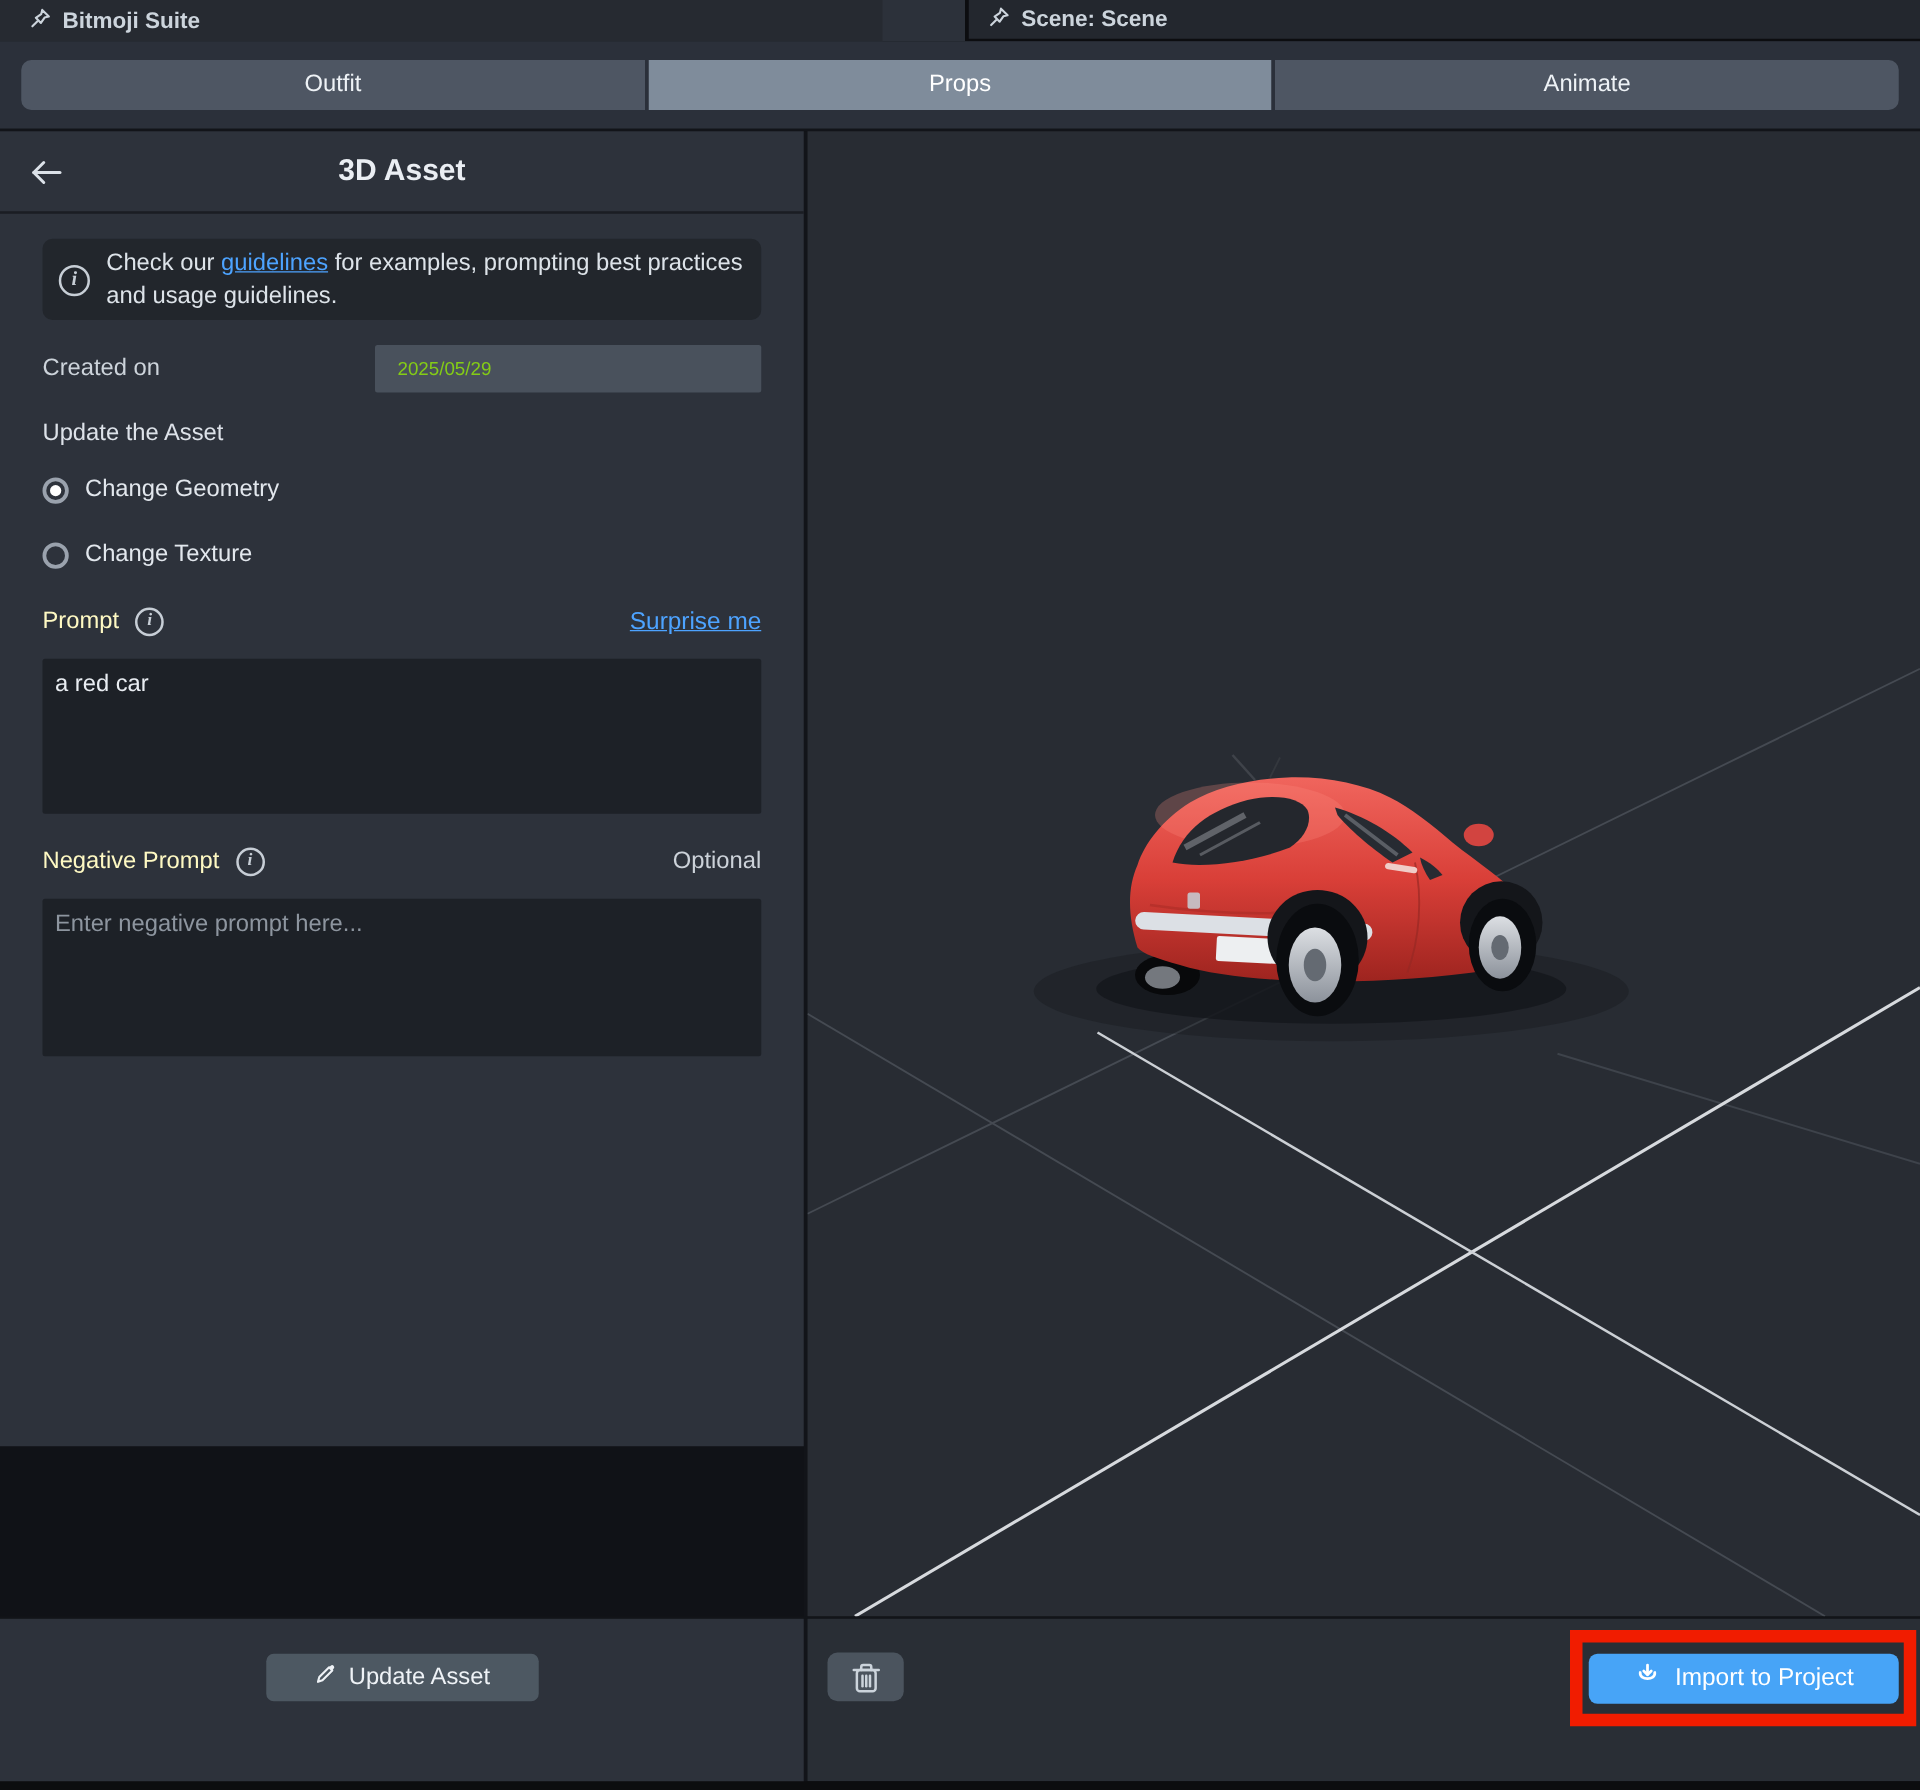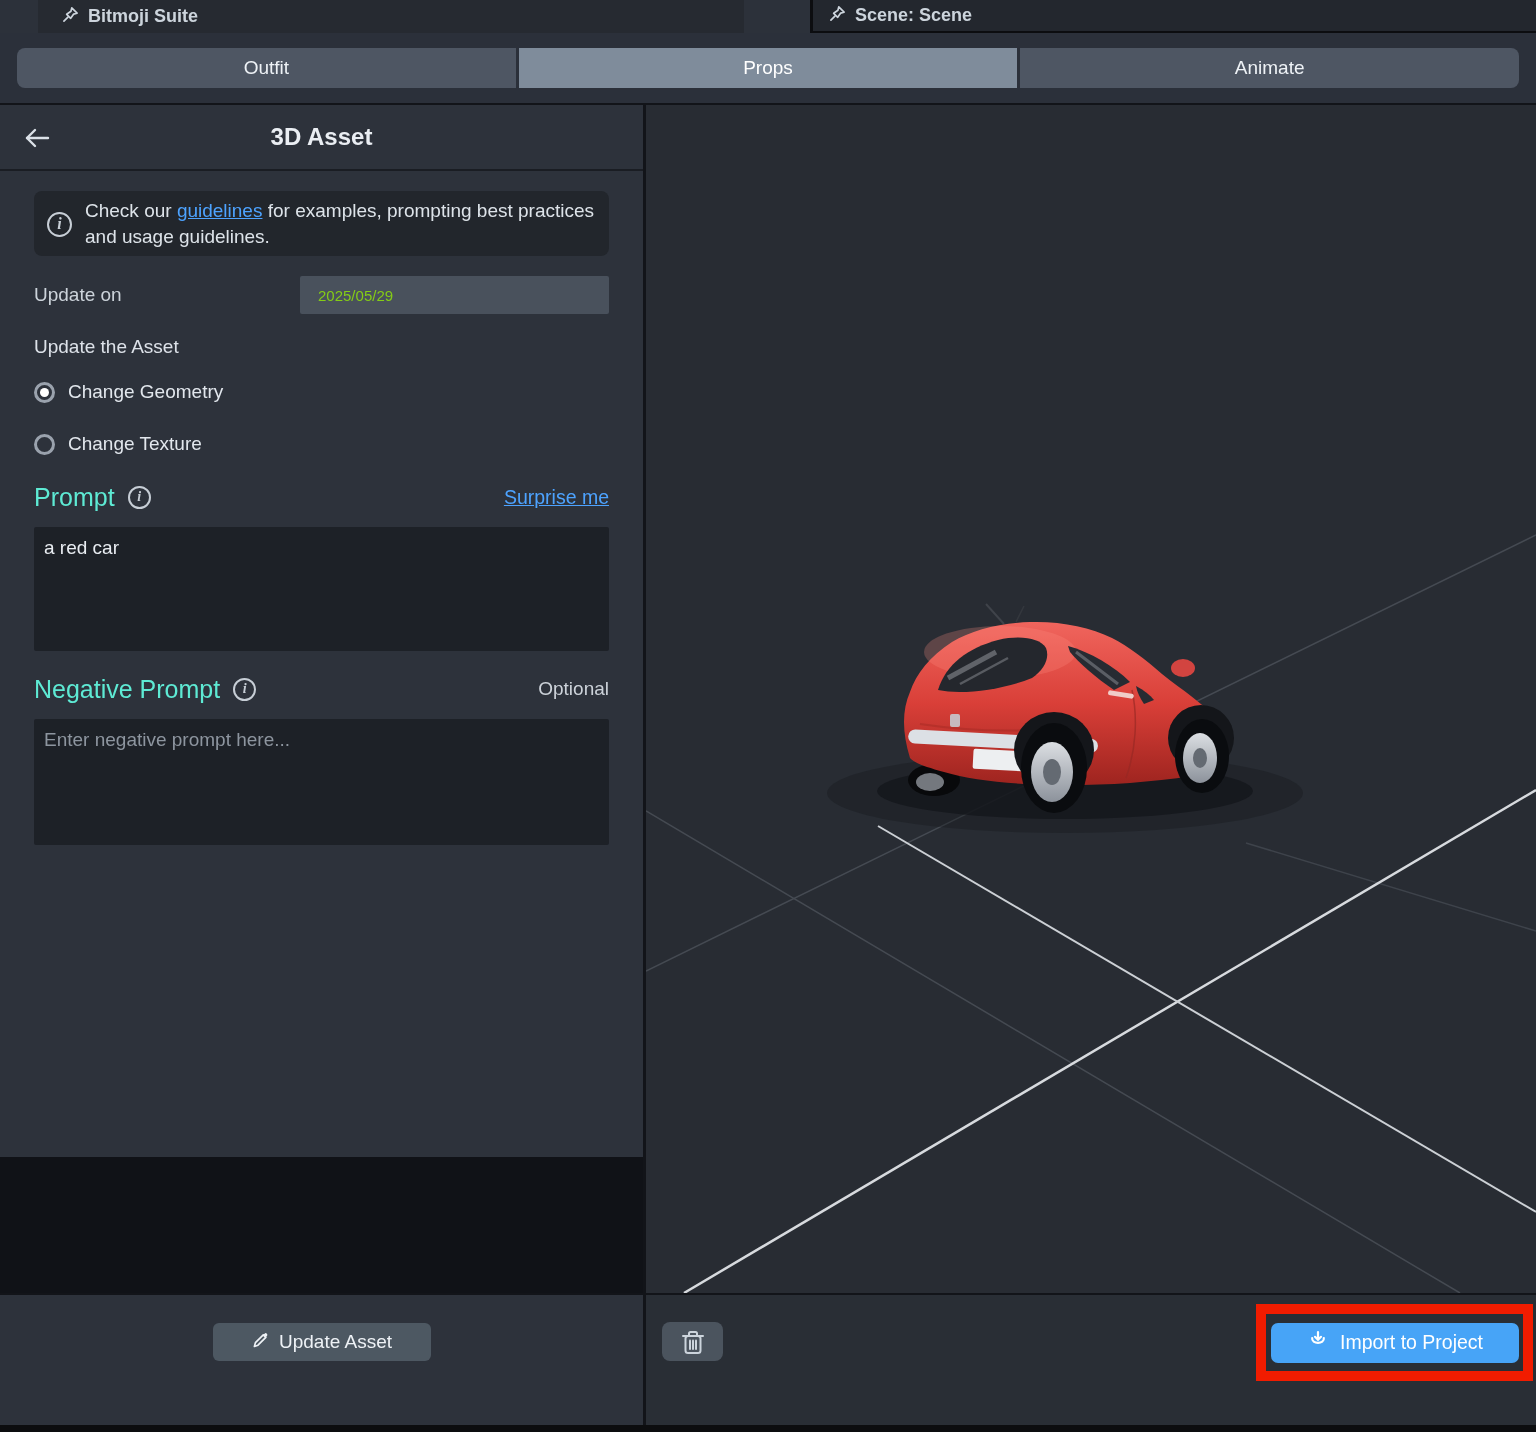--- a/index.html
+++ b/index.html
@@ -4,21 +4,21 @@
 <style>
   html,body{margin:0;padding:0;background:#0c0d10;}
   *{box-sizing:border-box;}
   #app{
     position:relative;width:1536px;height:1432px;background:#101217;
     font-family:"Liberation Sans",sans-serif;overflow:hidden;
     -webkit-font-smoothing:antialiased;
   }
   
   .tabstrip{position:absolute;left:0;top:0;width:1536px;height:33px;background:#2c313a;}
-  .panel-tab{display:flex;align-items:center;gap:9px;font-weight:700;font-size:18px;color:#ccd4dc;margin-left:38px;}
+  .panel-tab{display:flex;align-items:center;gap:9px;font-weight:700;font-size:18px;color:#ccd4dc;}
   .panel-tab .pin{flex:none;color:#ccd4dc;}
   .tab-bitmoji{position:absolute;left:0;top:0;width:706px;height:33px;background:#262a31;padding-left:24px;}
   .tab-scene{position:absolute;left:772px;top:0;width:764px;height:33px;background:#23272e;
     border-left:3px solid #0c0d10;border-bottom:2px solid #0c0d10;padding-left:16px;}
   
   .modebar{position:absolute;left:0;top:33px;width:1536px;height:70px;background:#2b303a;}
   .segments{position:absolute;left:17px;top:15px;width:1502px;height:40px;display:flex;gap:3px;}
   .segment{flex:1;display:flex;align-items:center;justify-content:center;
     font-size:19px;color:#eef2f6;background:#4e5663;cursor:default;}
   .segment:first-child{border-radius:8px 0 0 8px;}
@@ -50,21 +50,21 @@
   .created-value{width:309px;height:38px;background:#49515c;border-radius:2px;
     display:flex;align-items:center;padding-left:18px;font-size:15px;color:#84cc16;}
   .update-label{margin-top:22px;font-size:19px;color:#dde2e9;}
   .radio-row{margin-top:23px;height:22px;display:flex;align-items:center;gap:13px;cursor:pointer;}
   .radio-row + .radio-row{margin-top:30px;}
   .radio{width:21px;height:21px;border-radius:50%;border:3px solid #9aa2ad;flex:none;
     display:flex;align-items:center;justify-content:center;}
   .radio.checked::after{content:"";width:9px;height:9px;border-radius:50%;background:#ffffff;}
   .radio-label{font-size:19px;color:#e2e7ed;}
   .prompt-row{margin-top:30px;height:24px;display:flex;align-items:center;}
-  .field-label{font-size:25px;color:#5eead4;}
+  .field-label{font-size:19px;color:#fef9c3;}
   .prompt-row .icircle.small{margin-left:13px;}
   .surprise{margin-left:auto;font-size:19.5px;}
   textarea.t-area{display:block;margin-top:18px;width:575px;height:124px;background:#1d2127;
     border:none;outline:none;resize:none;border-radius:2px;color:#e9edf2;
     font-size:19px;font-family:"Liberation Sans",sans-serif;padding:10px;}
   textarea.t-area::placeholder{color:#8d959f;}
   .neg-row{margin-top:25px;height:26px;display:flex;align-items:center;}
   .optional{margin-left:auto;font-size:19px;color:#ccd2d9;}
   textarea.neg{height:126px;margin-top:17px;}
   
@@ -134,21 +134,21 @@
       <span class="sb-title">3D Asset</span>
     </div>
 
     <div class="sb-content">
       <div class="info-box">
         <span class="icircle"></span>
         <span><span>Check our </span><a class="link">guidelines</a><span> for examples, prompting best practices and usage guidelines.</span></span>
       </div>
 
       <div class="row-created">
-        <span class="created-label">Update on</span>
+        <span class="created-label">Created on</span>
         <span class="created-value">2025/05/29</span>
       </div>
 
       <div class="update-label">Update the Asset</div>
 
       <div class="radio-row">
         <span class="radio checked"></span>
         <span class="radio-label">Change Geometry</span>
       </div>
       <div class="radio-row">

